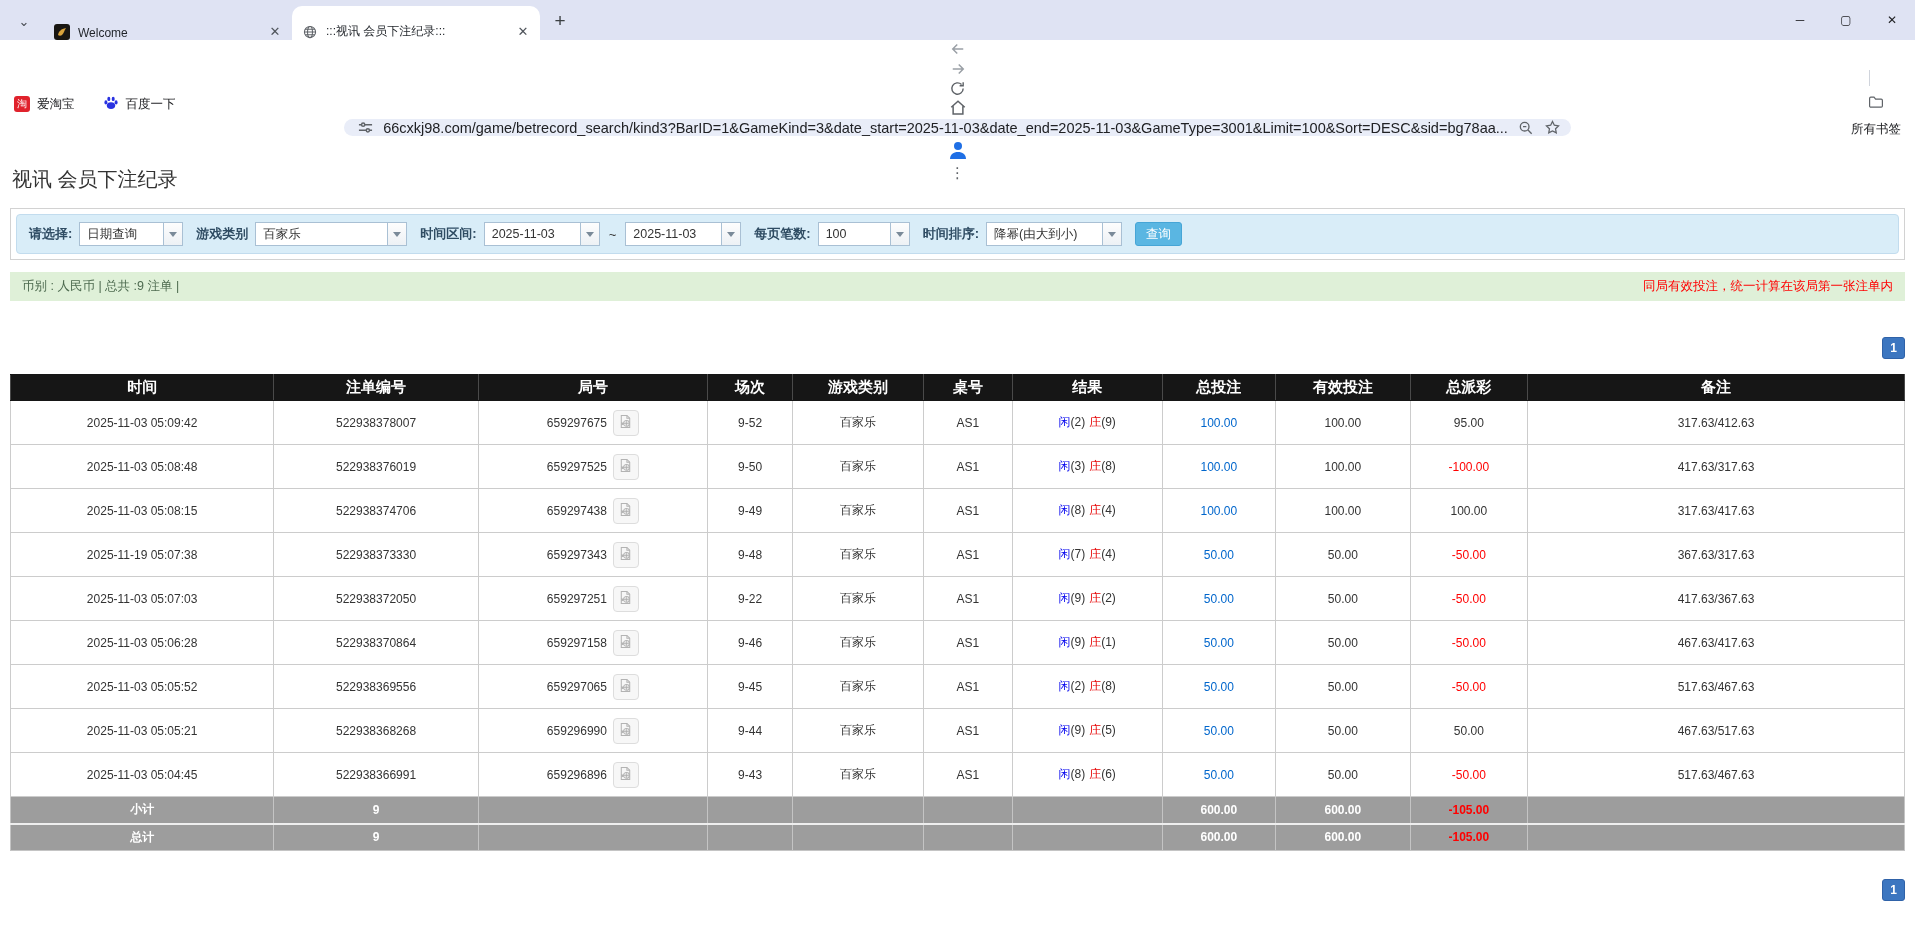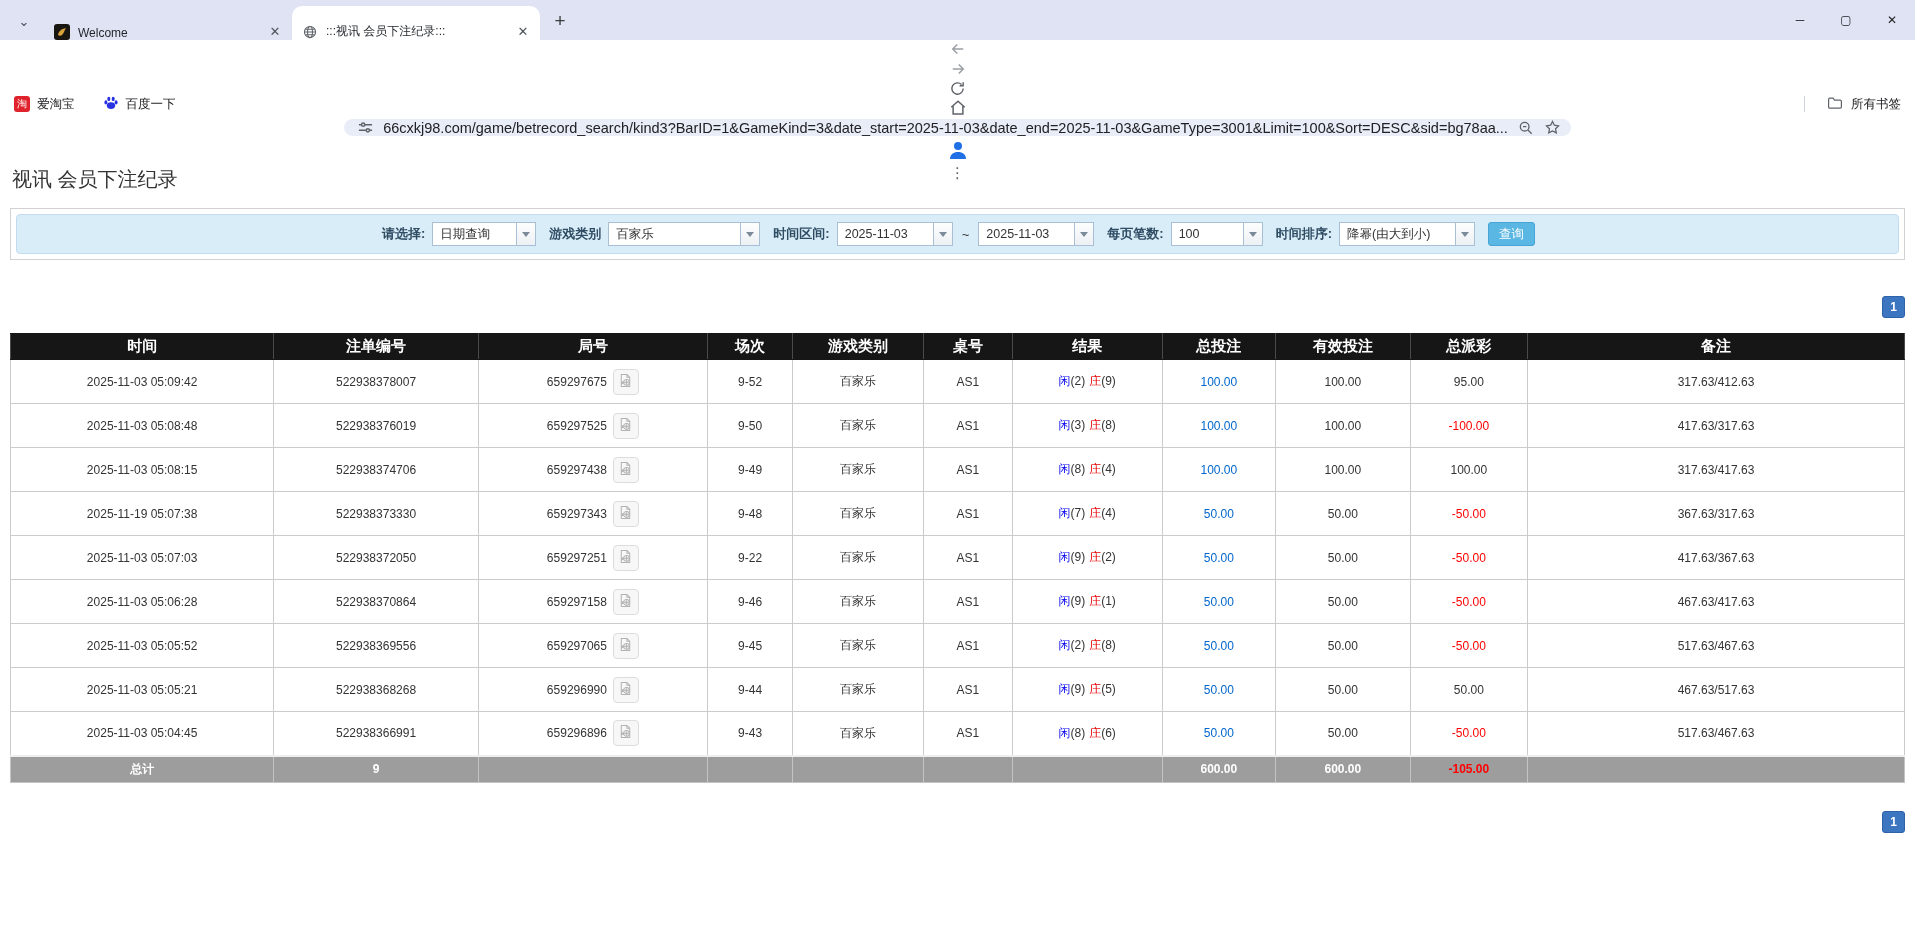--- a/index.html
+++ b/index.html
@@ -42,29 +42,29 @@
   .nav-btn.dim{color:#9aa0a6;}
   .urlbar{flex:1;height:34px;background:var(--urlbar-bg);border-radius:17px;display:flex;align-items:center;gap:10px;padding:0 10px 0 14px;margin:0 8px;}
   .url-text{flex:1;font-size:14.5px;color:#202124;white-space:nowrap;overflow:hidden;}
   .urlbar .icn{color:#5f6368;display:flex;align-items:center;}
   .avatar-btn{width:32px;height:32px;display:flex;align-items:center;justify-content:center;}
   .kebab{width:28px;height:32px;display:flex;align-items:center;justify-content:center;color:#5f6368;font-size:15px;letter-spacing:0;}
 
   .bookmarks{height:32px;background:#fff;display:flex;align-items:center;padding:0 14px;font-size:12.5px;color:#202124;}
   .bm-item{display:flex;align-items:center;gap:7px;margin-right:28px;}
   .bm-fav-tao{width:16px;height:16px;background:#e0222c;border-radius:3px;color:#fff;font-size:10px;display:flex;align-items:center;justify-content:center;}
-  .bm-right{margin-left:auto;display:flex;align-items:center;gap:8px;}
+  .bm-right{margin-left:auto;display:flex;align-items:center;gap:8px;flex-direction:column;}
   .bm-sep{width:1px;height:16px;background:#d0d4dc;margin-right:14px;}
 
   
   .content{padding:0 10px;background:#fff;}
   .page-title{font-size:20px;font-weight:400;color:#333;margin:46px 0 0 2px;}
 
   .filter-panel{margin-top:15px;border:1px solid #d2d2d2;padding:5px;background:#fff;}
-  .filter-inner{background:var(--filter-bg);border:1px solid var(--filter-border);border-radius:4px;display:flex;align-items:center;padding:7px 10px;gap:7px;justify-content:center;}
+  .filter-inner{background:var(--filter-bg);border:1px solid var(--filter-border);border-radius:4px;display:flex;align-items:center;padding:7px 10px;gap:7px;}
   .f-label{font-size:13px;font-weight:bold;color:#2f4c63;white-space:nowrap;margin-left:6px;}
   .f-label:first-child{margin-left:2px;}
   .combo{display:inline-flex;height:24px;background:#fff;border:1px solid #a9c0d4;align-items:stretch;}
   .combo-value{display:flex;align-items:center;padding:0 7px;font-size:12.5px;color:#333;flex:1;white-space:nowrap;}
   .combo-arrow{width:19px;border-left:1px solid #a9c0d4;background:linear-gradient(#fdfdfd,#edf1f5);display:flex;align-items:center;justify-content:center;}
   .tri{width:0;height:0;border-left:4px solid transparent;border-right:4px solid transparent;border-top:5px solid #7a8a99;}
   .tilde{font-size:13px;color:#333;padding:0 2px;}
   .query-btn{height:24px;padding:0 10px;background:var(--query-btn-bg);border:1px solid var(--query-btn-border);border-radius:3px;color:#fff;font-size:12.5px;margin-left:6px;}
 
   .summary-bar{margin-top:12px;height:29px;background:var(--summary-bg);display:flex;align-items:center;justify-content:space-between;padding:0 12px;font-size:12.5px;}
@@ -252,20 +252,24 @@
       <span class="combo" style="width:136px">
         <span class="combo-value">降幂(由大到小)</span>
         <span class="combo-arrow">
             <span class="tri"></span>
           </span>
       </span>
       <button class="query-btn">查询</button>
     </div>
   </div>
 
+  <div class="summary-bar">
+    <span class="summary-left">币别 : 人民币 | 总共 :9 注单 |</span>
+    <span class="summary-right">同局有效投注，统一计算在该局第一张注单内</span>
+  </div>
 
   <div class="pager pager-top">
     <button class="page-btn">1</button>
   </div>
 
   <table class="bet-table">
     <colgroup>
       <col style="width:13.9%">
         <col style="width:10.8%">
         <col style="width:12.1%">
@@ -485,20 +489,33 @@
             </button></td>
           <td>9-43</td>
           <td>百家乐</td>
           <td>AS1</td>
           <td><span class="player">闲</span><span class="pts">(8)</span><span class="banker">庄</span><span class="pts">(6)</span></td>
           <td><a class="bet-link">50.00</a></td>
           <td>50.00</td>
           <td class="neg">-50.00</td>
           <td>517.63/467.63</td>
         </tr>
+        <tr class="sum-row">
+          <td>小计</td>
+          <td>9</td>
+          <td></td>
+          <td></td>
+          <td></td>
+          <td></td>
+          <td></td>
+          <td>600.00</td>
+          <td>600.00</td>
+          <td class="neg">-105.00</td>
+          <td></td>
+        </tr>
         <tr class="sum-row grand">
           <td>总计</td>
           <td>9</td>
           <td></td>
           <td></td>
           <td></td>
           <td></td>
           <td></td>
           <td>600.00</td>
           <td>600.00</td>

